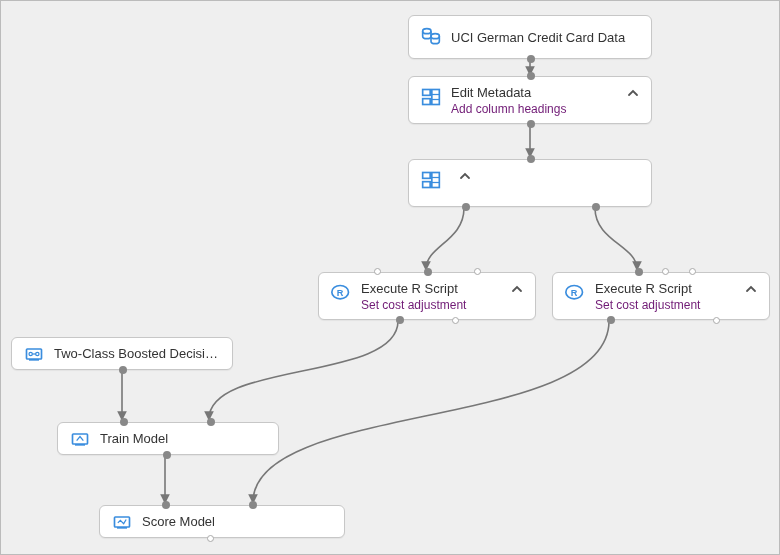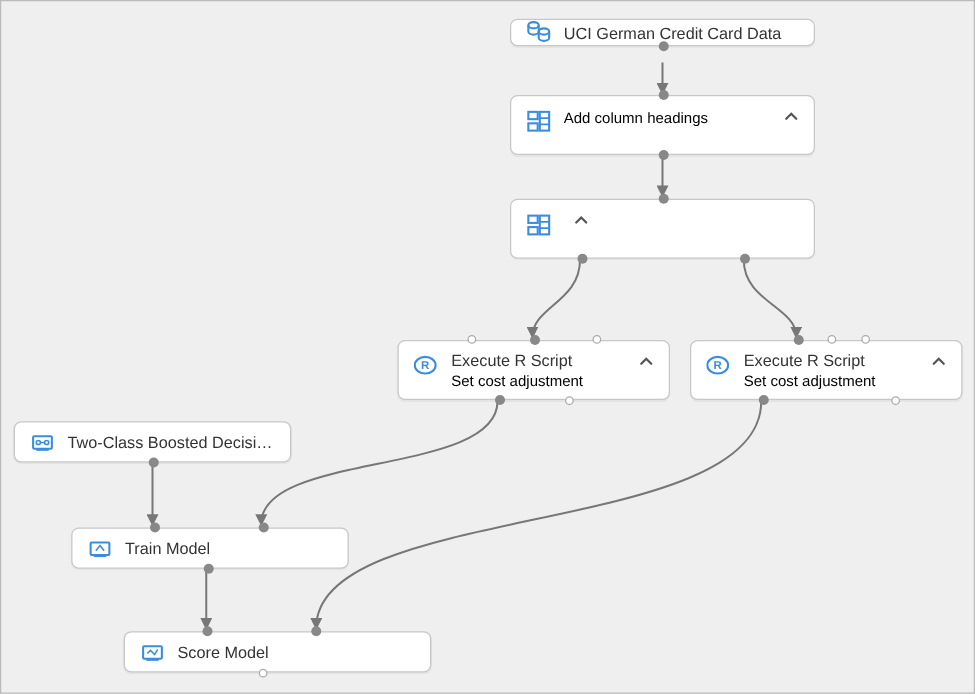--- a/index.html
+++ b/index.html
@@ -42,21 +42,21 @@
   .text-wrap { flex: 1 1 auto; min-width: 0; }
   .title {
     font-size: 13px;
     color: #333;
     white-space: nowrap;
     overflow: hidden;
     text-overflow: ellipsis;
   }
   .subtitle {
     font-size: 12px;
-    color: #000000;
+    color: #701a75;
     margin-top: 2px;
     white-space: nowrap;
     overflow: hidden;
     text-overflow: ellipsis;
   }
   .chevron {
     flex: 0 0 16px;
     width: 16px; height: 16px;
     display: flex; align-items: center; justify-content: center;
     color: #555;
@@ -94,21 +94,21 @@
 
   <path d="M 121 369 C 121 395, 121 395, 121 418" stroke="#777" stroke-width="1.6" fill="none" marker-end="url(#arrow)"></path>
 
   <path d="M 397 320 C 397 380, 208 360, 208 418" stroke="#777" stroke-width="1.6" fill="none" marker-end="url(#arrow)"></path>
 
   <path d="M 164 456 C 164 480, 164 480, 164 501" stroke="#777" stroke-width="1.6" fill="none" marker-end="url(#arrow)"></path>
 
   <path d="M 608 320 C 608 430, 252 400, 252 501" stroke="#777" stroke-width="1.6" fill="none" marker-end="url(#arrow)"></path>
 </svg>
 
-<div class="node" style="left:407px; top:14px; width:244px; height:22px;">
+<div class="node" style="left:407px; top:14px; width:244px; height:44px;">
   <span class="icon">
     <svg width="20" height="20" viewBox="0 0 24 24">
         <ellipse cx="7" cy="5" rx="5" ry="3" fill="none" stroke="#3a8dde" stroke-width="2"></ellipse>
         <path d="M2 5v6c0 1.7 2.2 3 5 3s5-1.3 5-3V5" fill="none" stroke="#3a8dde" stroke-width="2"></path>
         <ellipse cx="17" cy="11" rx="5" ry="3" fill="none" stroke="#3a8dde" stroke-width="2"></ellipse>
         <path d="M12 11v6c0 1.7 2.2 3 5 3s5-1.3 5-3v-6" fill="none" stroke="#3a8dde" stroke-width="2"></path>
       </svg>
   </span>
   <div class="text-wrap">
     <div class="title">UCI German Credit Card Data</div>
@@ -120,20 +120,21 @@
   <span class="icon">
     <svg width="20" height="20" viewBox="0 0 24 24">
         <rect x="2" y="3" width="9" height="7" fill="none" stroke="#3a8dde" stroke-width="2"></rect>
         <rect x="2" y="14" width="9" height="7" fill="none" stroke="#3a8dde" stroke-width="2"></rect>
         <rect x="13" y="3" width="9" height="18" fill="none" stroke="#3a8dde" stroke-width="2"></rect>
         <line x1="13" y1="9" x2="22" y2="9" stroke="#3a8dde" stroke-width="1.5"></line>
         <line x1="13" y1="15" x2="22" y2="15" stroke="#3a8dde" stroke-width="1.5"></line>
       </svg>
   </span>
   <div class="text-wrap">
+    <div class="title">Edit Metadata</div>
     <div class="subtitle">Add column headings</div>
   </div>
   <span class="chevron">
     <svg width="12" height="12" viewBox="0 0 12 12">
         <path d="M2 8 L6 4 L10 8" stroke="#555" stroke-width="1.8" fill="none" stroke-linecap="round"></path>
       </svg>
   </span>
   <span class="port" style="left:118px; top:-5px;"></span>
   <span class="port" style="left:118px; bottom:-5px;"></span>
 </div>

